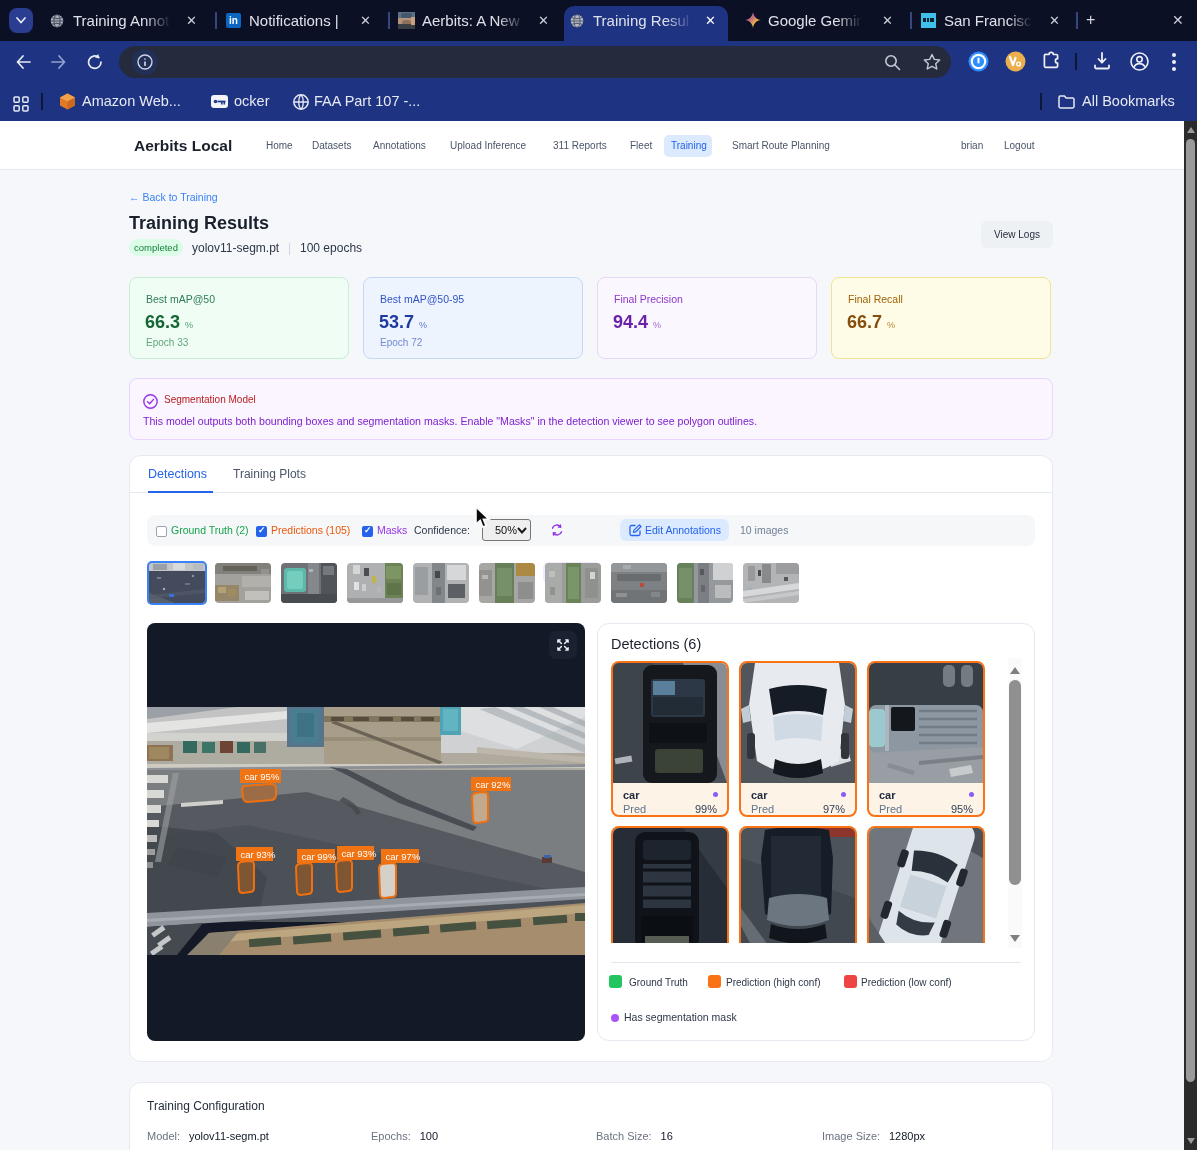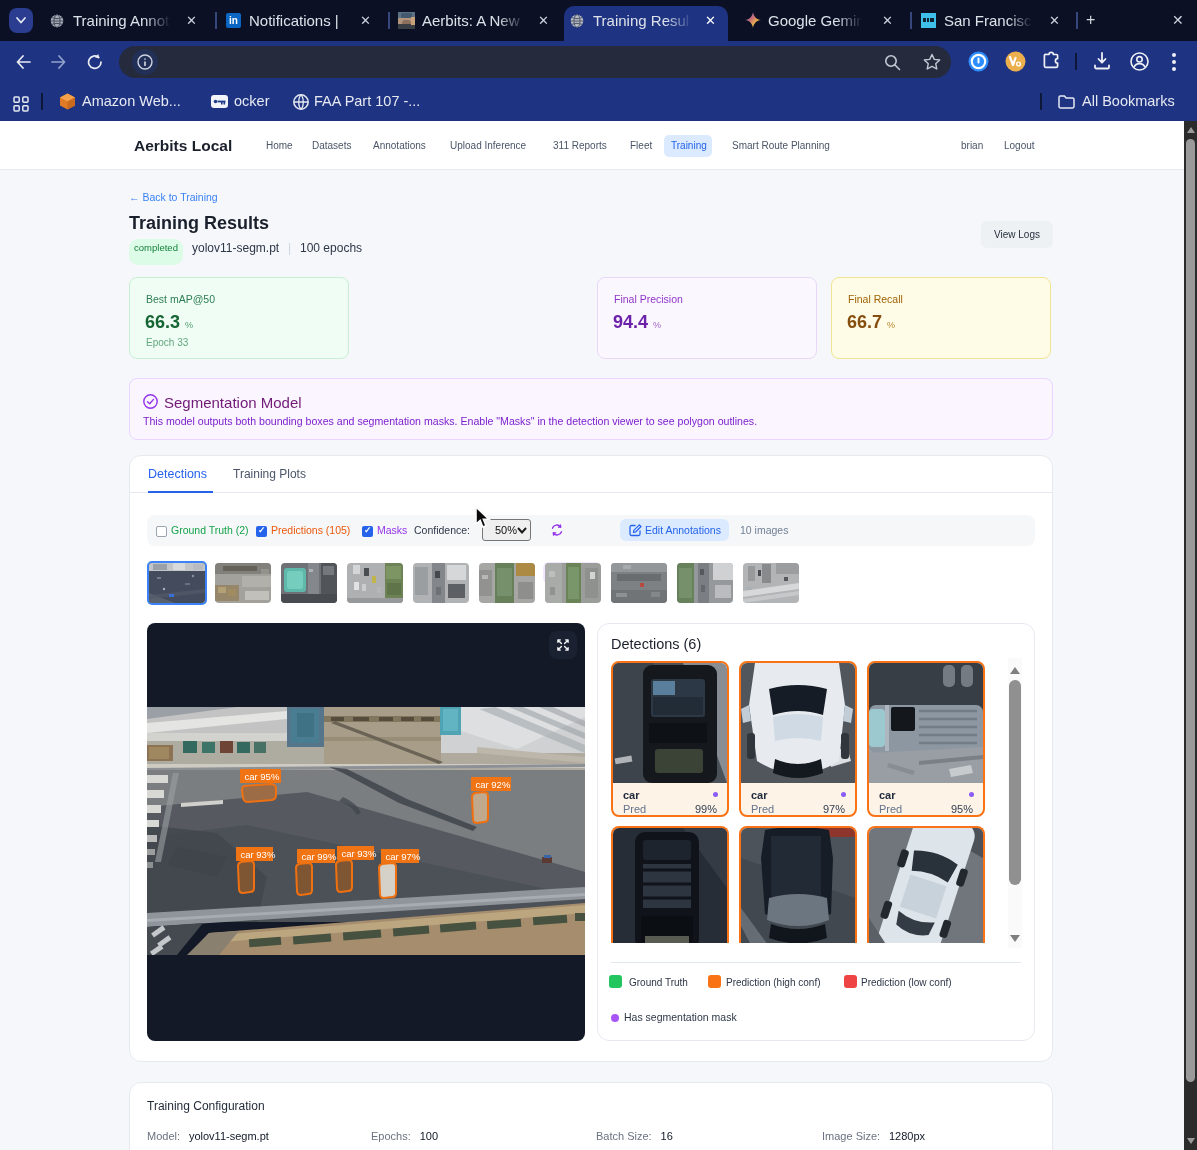--- a/index.html
+++ b/index.html
@@ -230,46 +230,51 @@
     <div class="abs" style="left:664px;top:14px;width:48px;height:22px;background:#dbeafe;border-radius:5px;"></div>
     <div class="abs nav" style="left:671px;color:#2563eb;">Training</div>
     <div class="abs nav" style="left:732px;">Smart Route Planning</div>
     <div class="abs nav" style="left:961px;">brian</div>
     <div class="abs nav" style="left:1004px;">Logout</div>
   </div>
 
   <div class="abs" style="left:129px;top:70px;font-size:10.5px;color:#3b82f6;">← Back to Training</div>
   <div class="abs" style="left:129px;top:92px;font-size:18px;font-weight:bold;color:#1a202c;">Training Results</div>
 
-  <div class="abs" style="left:129px;top:118px;width:54px;height:26px;background:#dcfce7;border-radius:9px;color:#15803d;font-size:9.5px;line-height:17px;text-align:center;line-height:18px;">completed</div>
+  <div class="abs" style="left:129px;top:118px;width:54px;height:17px;background:#dcfce7;border-radius:9px;color:#15803d;font-size:9.5px;line-height:17px;text-align:center;line-height:18px;">completed</div>
   <div class="abs" style="left:192px;top:120px;font-size:12px;color:#2d3748;">yolov11-segm.pt</div>
   <div class="abs" style="left:288px;top:120px;font-size:12px;color:#cbd5e0;">|</div>
   <div class="abs" style="left:300px;top:120px;font-size:12px;color:#2d3748;">100 epochs</div>
   <div class="abs" style="left:981px;top:100px;width:72px;height:27px;background:#eef1f4;border-radius:6px;font-size:10px;color:#1f2937;text-align:center;line-height:27px;">View Logs</div>
 
   <div class="abs mcard" style="left:129px;background:#effdf4;border-color:#c8eed3;">
     <div class="mlab" style="color:#2f7d54;">Best mAP@50</div>
     <div class="mval" style="color:#166534;">66.3 <span class="mpct" style="color:#4d9d6d;">%</span></div>
     <div class="mep" style="color:#63a77e;">Epoch 33</div>
   </div>
+  <div class="abs mcard" style="left:363px;background:#eef4fe;border-color:#c5d8f7;">
+    <div class="mlab" style="color:#3155c6;">Best mAP@50-95</div>
+    <div class="mval" style="color:#1e3a9f;">53.7 <span class="mpct" style="color:#5b79cf;">%</span></div>
+    <div class="mep" style="color:#7389d2;">Epoch 72</div>
+  </div>
   <div class="abs mcard" style="left:597px;background:#fbf7fe;border-color:#e8d7f7;">
     <div class="mlab" style="color:#9038c9;">Final Precision</div>
     <div class="mval" style="color:#6b21a8;">94.4 <span class="mpct" style="color:#a265cb;">%</span></div>
   </div>
   <div class="abs mcard" style="left:831px;background:#fefce6;border-color:#f1e490;">
     <div class="mlab" style="color:#a16207;">Final Recall</div>
     <div class="mval" style="color:#854d0e;">66.7 <span class="mpct" style="color:#b8862f;">%</span></div>
   </div>
 
   <div class="abs" style="left:129px;top:257px;width:924px;height:62px;background:#faf5ff;border:1px solid #e9d5ff;border-radius:8px;"></div>
   <svg class="abs" style="left:143px;top:273px" width="15" height="15" viewBox="0 0 15 15">
       <circle cx="7.5" cy="7.5" r="6.7" stroke="#9333ea" stroke-width="1.4" fill="none"></circle>
       <path d="M4.5 7.7 L6.7 9.8 L10.5 5.4" stroke="#9333ea" stroke-width="1.4" fill="none" stroke-linecap="round" stroke-linejoin="round"></path>
     </svg>
-  <div class="abs" style="left:164px;top:273px;font-size:15px;color:#701a75;">Segmentation Model</div>
+  <div class="abs" style="left:164px;top:273px;font-size:10px;color:#b91c1c;">Segmentation Model</div>
   <div class="abs" style="left:143px;top:294px;font-size:10.6px;color:#7e22ce;">This model outputs both bounding boxes and segmentation masks. Enable "Masks" in the detection viewer to see polygon outlines.</div>
 
   <div class="abs card" style="left:129px;top:334px;width:924px;height:607px;"></div>
   <div class="abs" style="left:130px;top:334px;width:922px;height:38px;border-bottom:1px solid #e5e8ee;"></div>
   <div class="abs" style="left:148px;top:334px;height:38px;line-height:38px;font-size:12.5px;color:#2563eb;">Detections</div>
   <div class="abs" style="left:148px;top:370px;width:65px;height:2px;background:#2563eb;"></div>
   <div class="abs" style="left:233px;top:334px;height:38px;line-height:38px;font-size:12px;color:#4a5568;">Training Plots</div>
 
   <div class="abs" style="left:147px;top:394px;width:888px;height:31px;background:#f6f7f9;border-radius:8px;"></div>
   <div class="abs cb" style="left:156px;background:#fff;border:1px solid #9aa3af;"></div>

